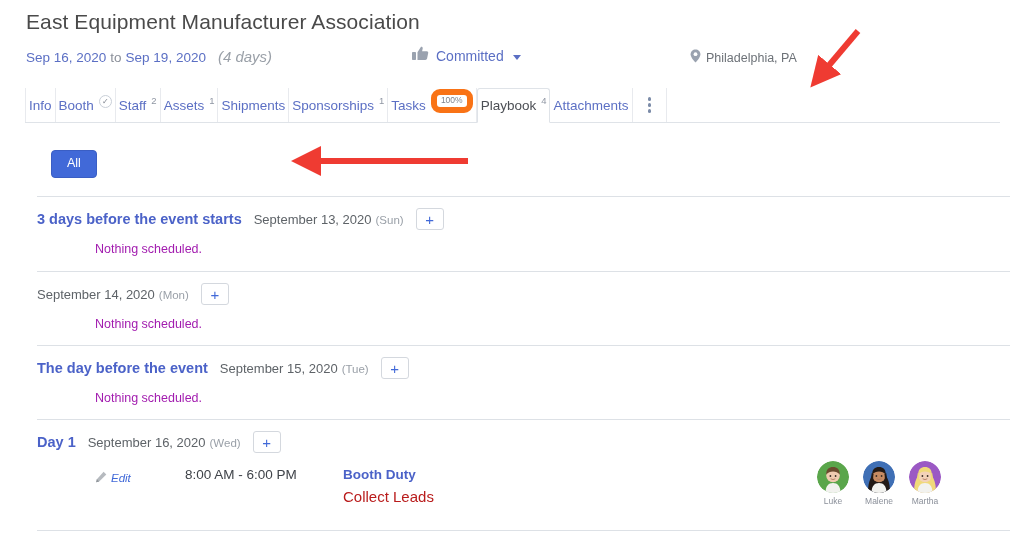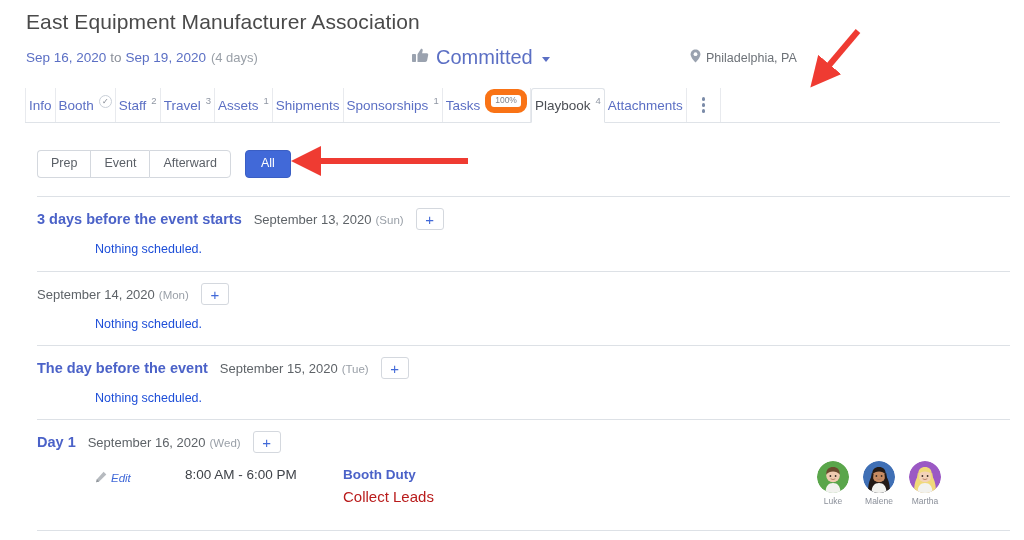--- a/index.html
+++ b/index.html
@@ -15,28 +15,28 @@
   .event-title {
     position: absolute; left: 26px; top: 10px;
     font-size: 21px; font-weight: 400; color: #4a4a4a;
     letter-spacing: 0.1px;
   }
   .meta-row { position: absolute; left: 26px; top: 48px; width: 980px; height: 22px; }
   .date-link {
     font-size: 13.5px; color: #5b6fc4; display: inline-block; vertical-align: baseline;
   }
   .date-to { font-size: 13.5px; color: #8a8f99; display: inline-block; padding: 0 4px; }
-  .date-dur { font-size: 13px; color: #9aa0a8; display: inline-block; padding-left: 5px; }
+  .date-dur { font-size: 15px; color: #9aa0a8; display: inline-block; padding-left: 12px; font-style: italic; }
 
   .status-wrap {
     position: absolute; left: 412px; top: 46px;
     display: flex; align-items: center; gap: 7px;
   }
   .thumb-icon { display: block; }
-  .status-label { font-size: 20px; color: #5b6fc4; }
+  .status-label { font-size: 14px; color: #5b6fc4; }
   .caret-down {
     width: 0; height: 0; margin-left: 2px; margin-top: 3px;
     border-left: 4.5px solid transparent; border-right: 4.5px solid transparent;
     border-top: 5px solid #5b6fc4;
   }
 
   .location-wrap {
     position: absolute; left: 690px; top: 49px;
     display: flex; align-items: center; gap: 5px;
   }
@@ -111,21 +111,21 @@
   }
   .sec-head { display: flex; align-items: center; gap: 12px; padding-top: 11px; }
   .sec-title { font-size: 14.5px; font-weight: bold; color: #4b62c8; }
   .sec-date { font-size: 13px; color: #5e6368; }
   .sec-dow { font-size: 11.5px; color: #9aa0a8; padding-left: 4px; }
   .add-btn {
     width: 28px; height: 22px; border: 1px solid #d4d8de; border-radius: 3px;
     background: #fff; color: #4169d8; font-size: 15px; line-height: 19px;
     text-align: center; font-weight: 500;
   }
-  .sec-empty { font-size: 12.5px; color: #1d4ed8; padding: 12px 0 0 58px; }
+  .sec-empty { font-size: 12.5px; color: #a21caf; padding: 12px 0 0 58px; }
 
   
   .entry { display: flex; align-items: flex-start; padding: 14px 0 0 0; position: relative; }
   .entry-edit {
     position: absolute; left: 58px; top: 16px;
     display: flex; align-items: center; gap: 4px;
   }
   .edit-label { font-size: 11.5px; color: #4169d8; font-style: italic; }
   .entry-time { position: absolute; left: 148px; top: 14px; font-size: 13.5px; color: #3f4349; }
   .entry-body { position: absolute; left: 306px; top: 14px; }
@@ -188,24 +188,20 @@
       </div>
       <div class="tab">
         <span>Booth</span>
         <span class="tab-badge check">✓</span>
       </div>
       <div class="tab">
         <span>Staff</span>
         <span class="tab-badge">2</span>
       </div>
       <div class="tab">
-        <span>Travel</span>
-        <span class="tab-badge">3</span>
-      </div>
-      <div class="tab">
         <span>Assets</span>
         <span class="tab-badge">1</span>
       </div>
       <div class="tab">
         <span>Shipments</span>
       </div>
       <div class="tab">
         <span>Sponsorships</span>
         <span class="tab-badge">1</span>
       </div>
@@ -221,25 +217,20 @@
         <span>Attachments</span>
       </div>
       <div class="tab-kebab">
         <i></i>
         <i></i>
         <i></i>
       </div>
     </div>
 
   <div class="filter-row">
-    <div class="btn-group" id="filter-segments">
-        <button class="btn-seg">Prep</button>
-        <button class="btn-seg">Event</button>
-        <button class="btn-seg">Afterward</button>
-      </div>
     <button class="btn-all">All</button>
   </div>
 
   <div id="sections">
       <div class="section" style="top: 196px;">
         <div class="sec-head">
           <span class="sec-title">3 days before the event starts</span>
           <span><span class="sec-date">September 13, 2020</span><span class="sec-dow">(Sun)</span></span>
           <button class="add-btn">+</button>
         </div>

